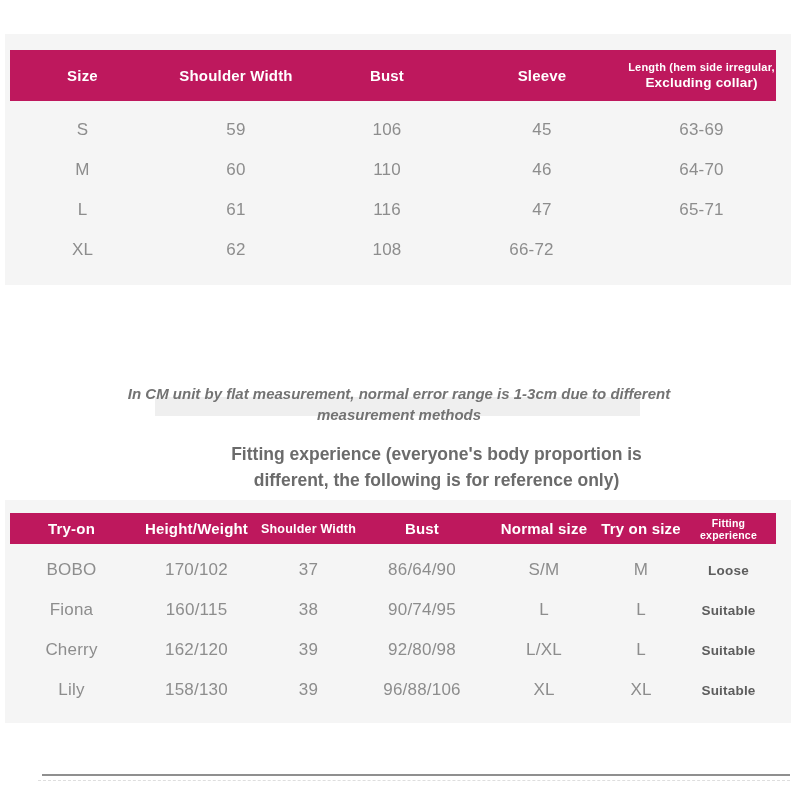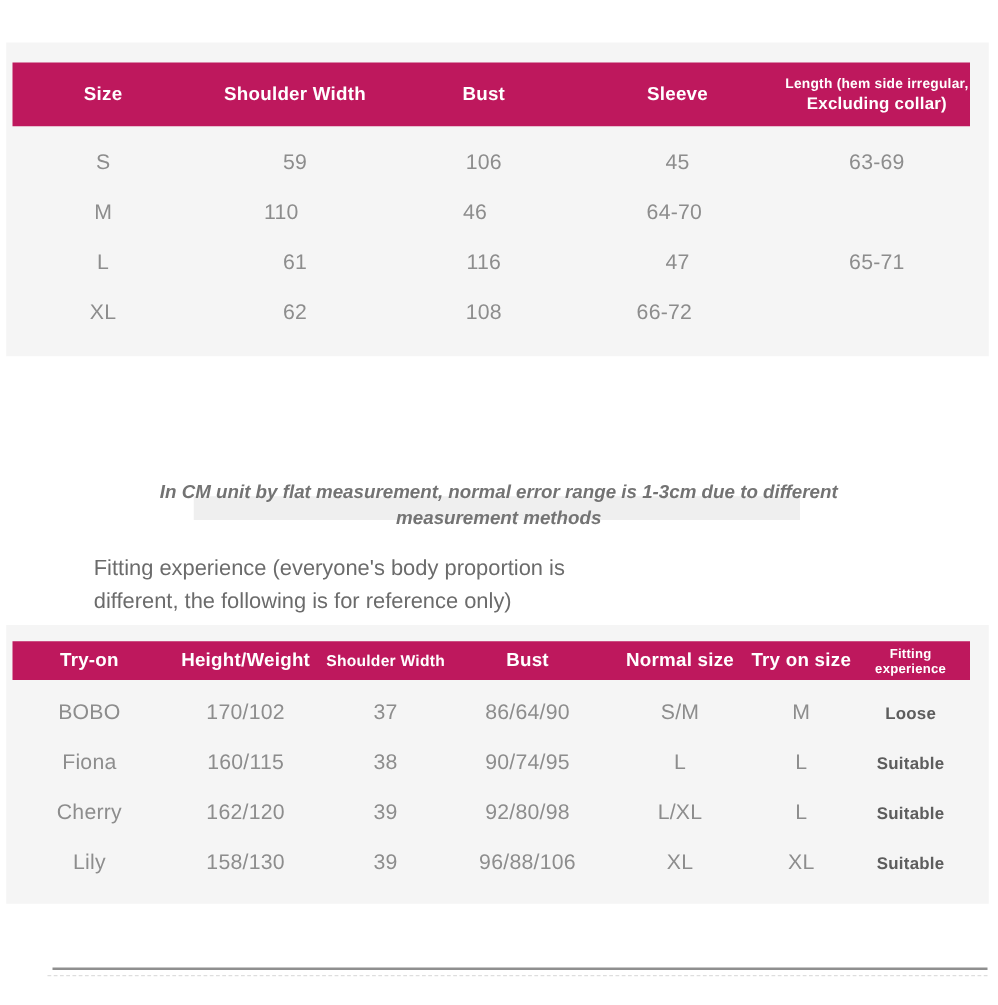--- a/index.html
+++ b/index.html
@@ -41,22 +41,22 @@
   .d1{width:123px;} .d2{width:127px;} .d3{width:97px;} .d4{width:130px;} .d5{width:114px;} .d6{width:80px;} .d7{width:95px;}
   #measure-note{
     position:absolute;top:383px;left:9px;width:780px;text-align:center;
     font-size:15px;font-weight:bold;color:#737373;line-height:21px;z-index:2;font-style:italic;
   }
   #measure-band{
     position:absolute;top:397px;left:155px;width:485px;height:19px;
     background:#efefef;z-index:1;
   }
   #fitting-heading{
-    position:absolute;top:441px;left:75px;width:723px;text-align:left;
-    font-size:17.5px;font-weight:normal;color:#6b6b6b;line-height:26px;
+    position:absolute;top:441px;left:75px;width:723px;text-align:center;
+    font-size:17.5px;font-weight:bold;color:#6b6b6b;line-height:26px;
   }
   #bottom-rule{
     position:absolute;top:774px;left:42px;width:748px;height:2px;background:#8f8f8f;
   }
   #bottom-rule-dashed{
     position:absolute;top:780px;left:38px;width:752px;border-top:1px dashed #dedede;
   }
 </style>
 </head>
 <body>
@@ -75,20 +75,21 @@
   <div class="trows">
     <div class="trow">
       <div class="td c1">S</div>
       <div class="td c2">59</div>
       <div class="td c3">106</div>
       <div class="td c4">45</div>
       <div class="td c5">63-69</div>
     </div>
     <div class="trow">
       <div class="td c1">M</div>
+      <div class="td c2">60</div>
       <div class="td c3">110</div>
       <div class="td c4">46</div>
       <div class="td c5">64-70</div>
     </div>
     <div class="trow">
       <div class="td c1">L</div>
       <div class="td c2">61</div>
       <div class="td c3">116</div>
       <div class="td c4">47</div>
       <div class="td c5">65-71</div>

